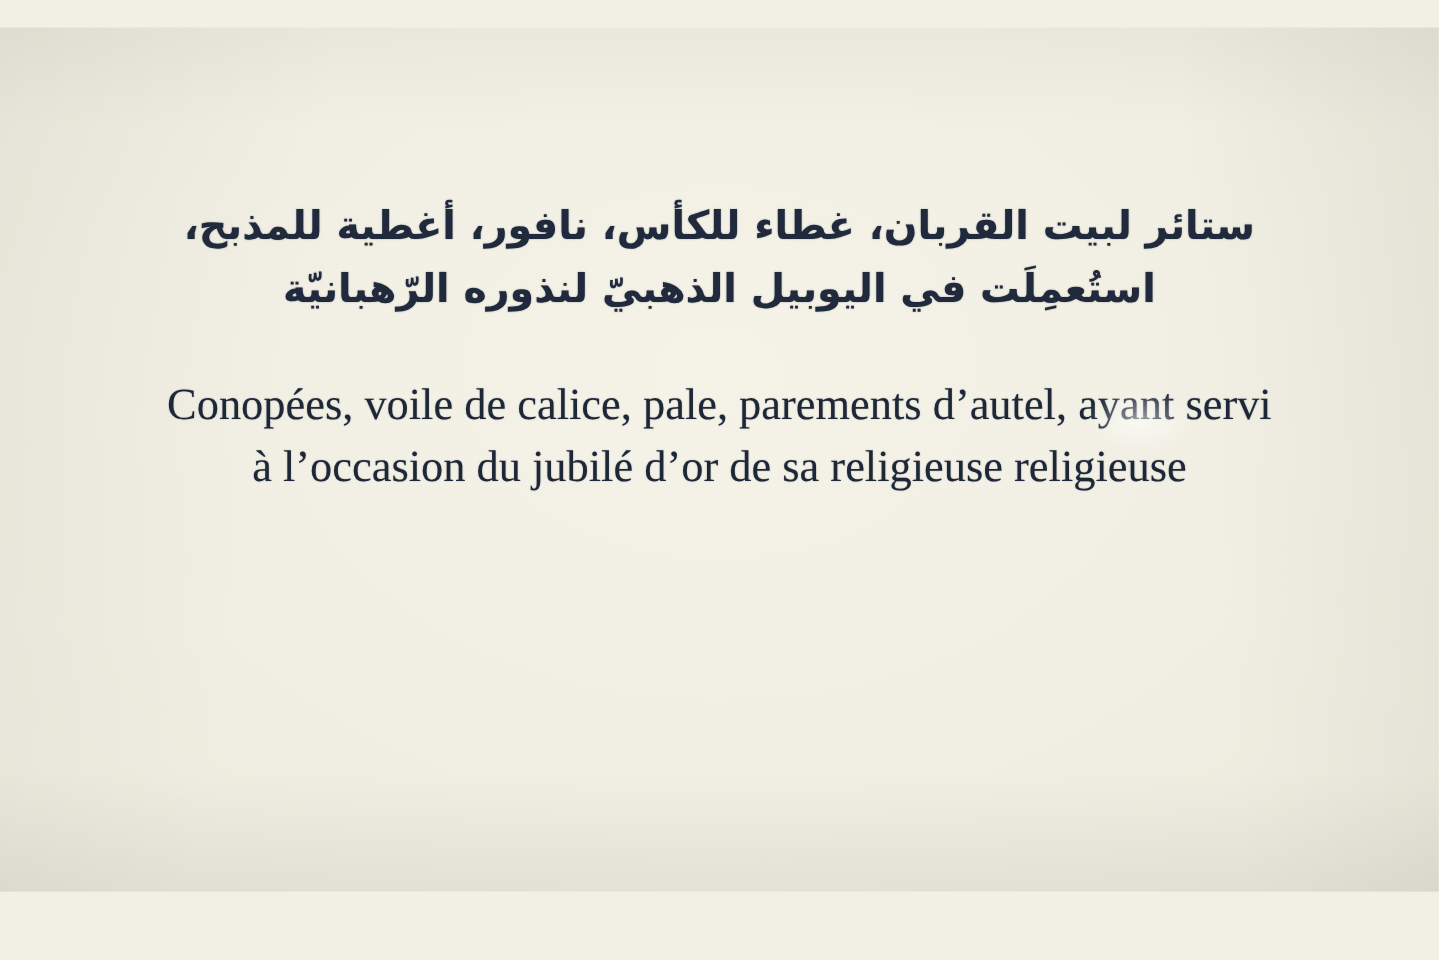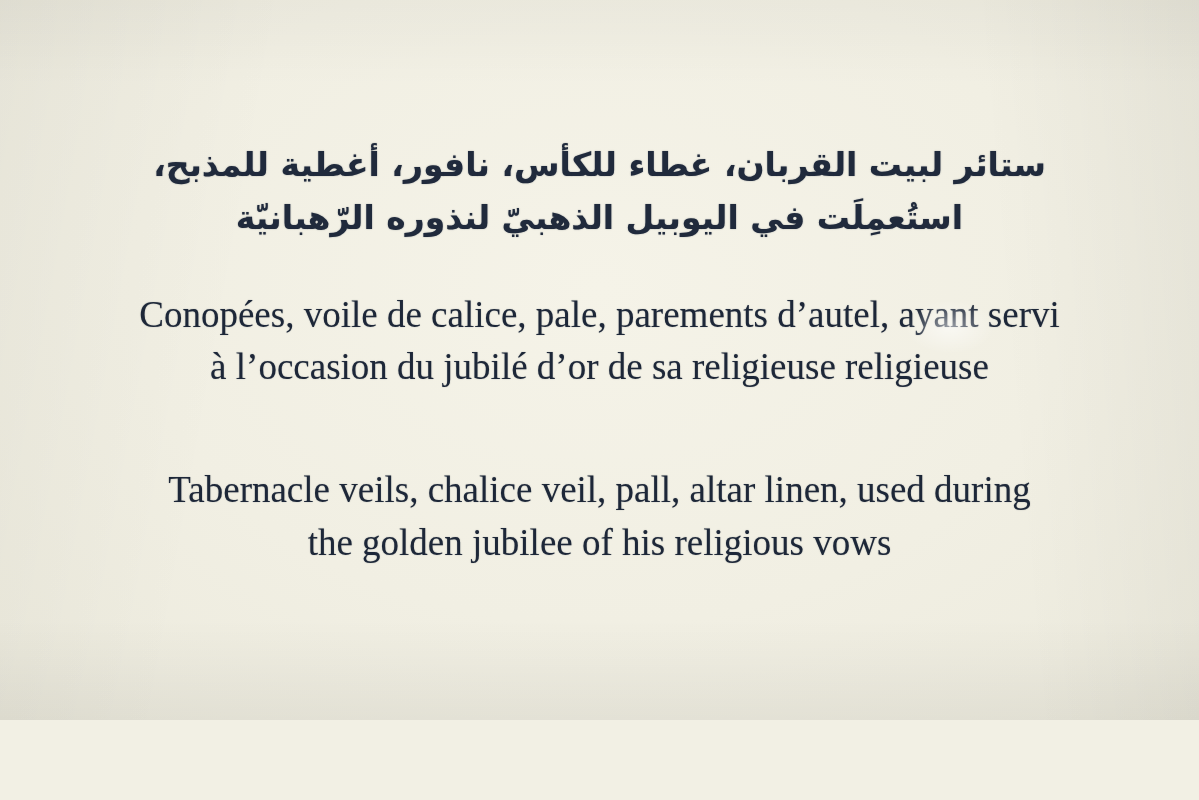--- a/index.html
+++ b/index.html
@@ -15,20 +15,21 @@
   }
 
   
   #label-panel {
     position: relative;
     width: 1199px;
     height: 720px;
     box-sizing: border-box;
     background:
       radial-gradient(ellipse at 50% 40%, #f5f3e8 0%, #f1efe3 55%, #eceadd 100%);
+    margin-top: 23px;
   }
 
   
   #label-panel::before {
     content: "";
     position: absolute;
     inset: 0;
     background:
       linear-gradient(100deg, rgba(0,0,0,0.035) 0%, rgba(0,0,0,0) 22%),
       linear-gradient(265deg, rgba(0,0,0,0.045) 0%, rgba(0,0,0,0) 18%),
@@ -111,22 +112,18 @@
     <div class="arabic-block">
       <span class="line">ستائر لبيت القربان، غطاء للكأس، نافور، أغطية للمذبح،</span>
       <span class="line">استُعمِلَت في اليوبيل الذهبيّ لنذوره الرّهبانيّة</span>
     </div>
 
     <div class="french-block">
       <span class="line">Conopées, voile de calice, pale, parements d’autel, ayant servi</span>
       <span class="line">à l’occasion du jubilé d’or de sa religieuse religieuse</span>
     </div>
 
-    <div class="english-block">
-      <span class="line">Tabernacle veils, chalice veil, pall, altar linen, used during</span>
-      <span class="line">the golden jubilee of his religious vows</span>
-    </div>
 
   </div>
 
   <div id="glare-spot"></div>
 
 </div>
 
 </body></html>

